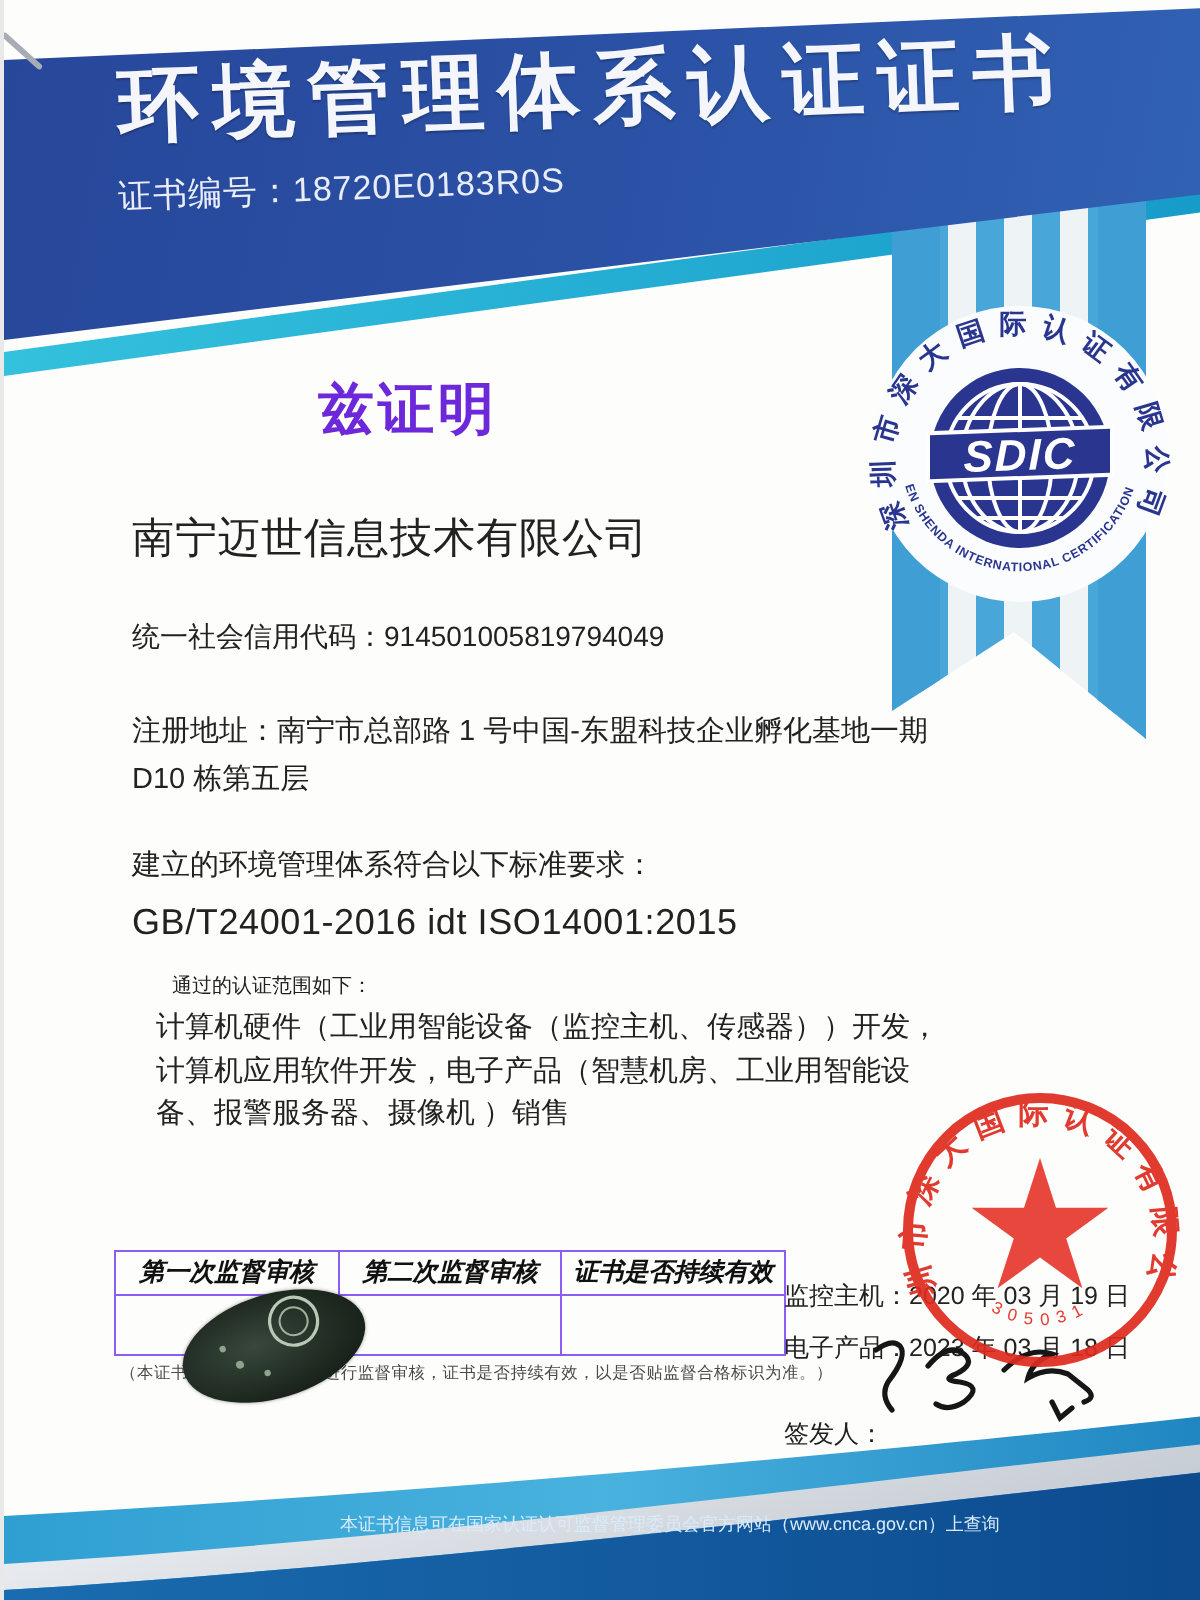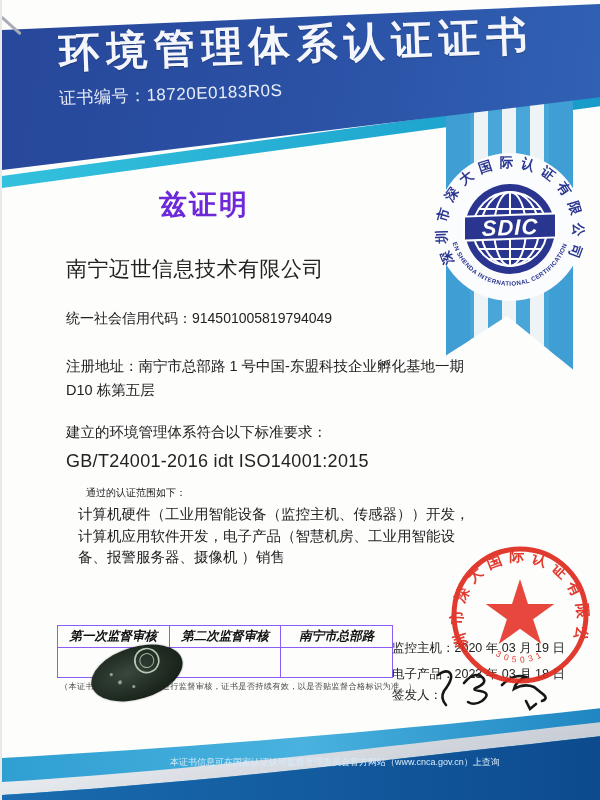--- a/index.html
+++ b/index.html
@@ -72,21 +72,21 @@
     left:88px;top:647px;width:94px;height:52px;border-radius:50%;
     background:radial-gradient(ellipse at 40% 45%,#39473c 0%,#1d281f 60%,#0f160f 100%);
     transform:rotate(-17deg);z-index:3;box-shadow:0 0 2px rgba(0,0,0,.4);
   }
   #audit-note{left:58px;top:681px;font-size:8.2px;color:#4a4a4a;letter-spacing:.3px;white-space:nowrap;}
 
   
   .issue-line{left:390px;font-size:12.5px;color:#222;white-space:nowrap;z-index:2;}
   #issue-date-line{top:640px;}
   #valid-date-line{top:666px;}
-  #signer-line{top:687px;}
+  #signer-line{top:709px;}
   #signature{left:428px;top:661px;z-index:3;}
   #red-seal{left:438px;top:535px;z-index:4;opacity:.92;}
 
   
   #wave{left:0;top:690px;z-index:1;}
   #footer-note{left:168px;top:756px;font-size:9px;color:#d9ebfa;z-index:2;white-space:nowrap;}
 </style>
 </head>
 <body>
 
@@ -136,21 +136,21 @@
   <div id="std-intro" class="abs">建立的环境管理体系符合以下标准要求：</div>
   <div id="std-code" class="abs">GB/T24001-2016 idt ISO14001:2015</div>
   <div id="scope-intro" class="abs">通过的认证范围如下：</div>
   <div id="scope-par" class="abs">计算机硬件（工业用智能设备（监控主机、传感器））开发，计算机应用软件开发，电子产品（智慧机房、工业用智能设备、报警服务器、摄像机 ）销售</div>
 
   <table id="audit-table">
     <tbody>
         <tr>
       <th>第一次监督审核</th>
       <th>第二次监督审核</th>
-      <th>南宁市总部路</th>
+      <th>证书是否持续有效</th>
     </tr>
     <tr>
       <td></td>
       <td></td>
       <td></td>
     </tr>
   </tbody>
     </table>
   <div id="sticker" class="abs">
     <svg width="94" height="52" viewBox="0 0 94 52">

